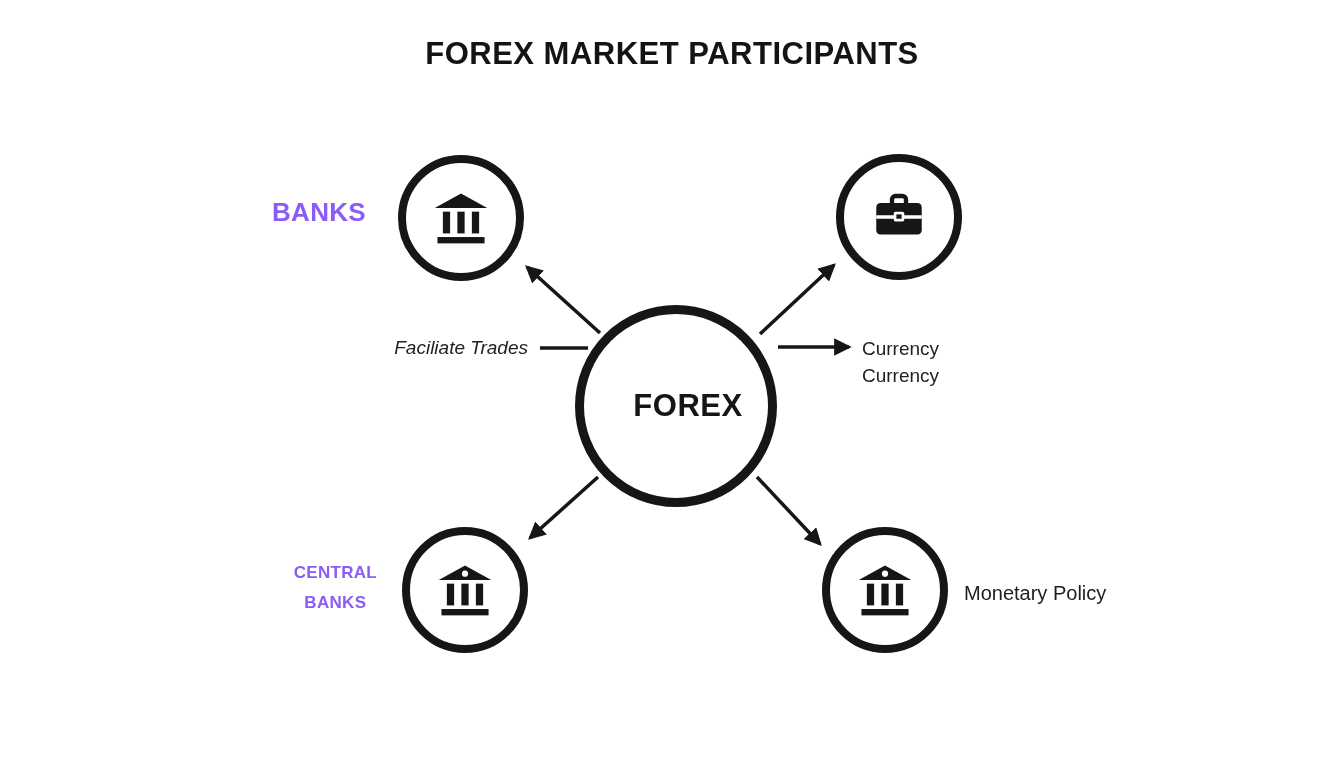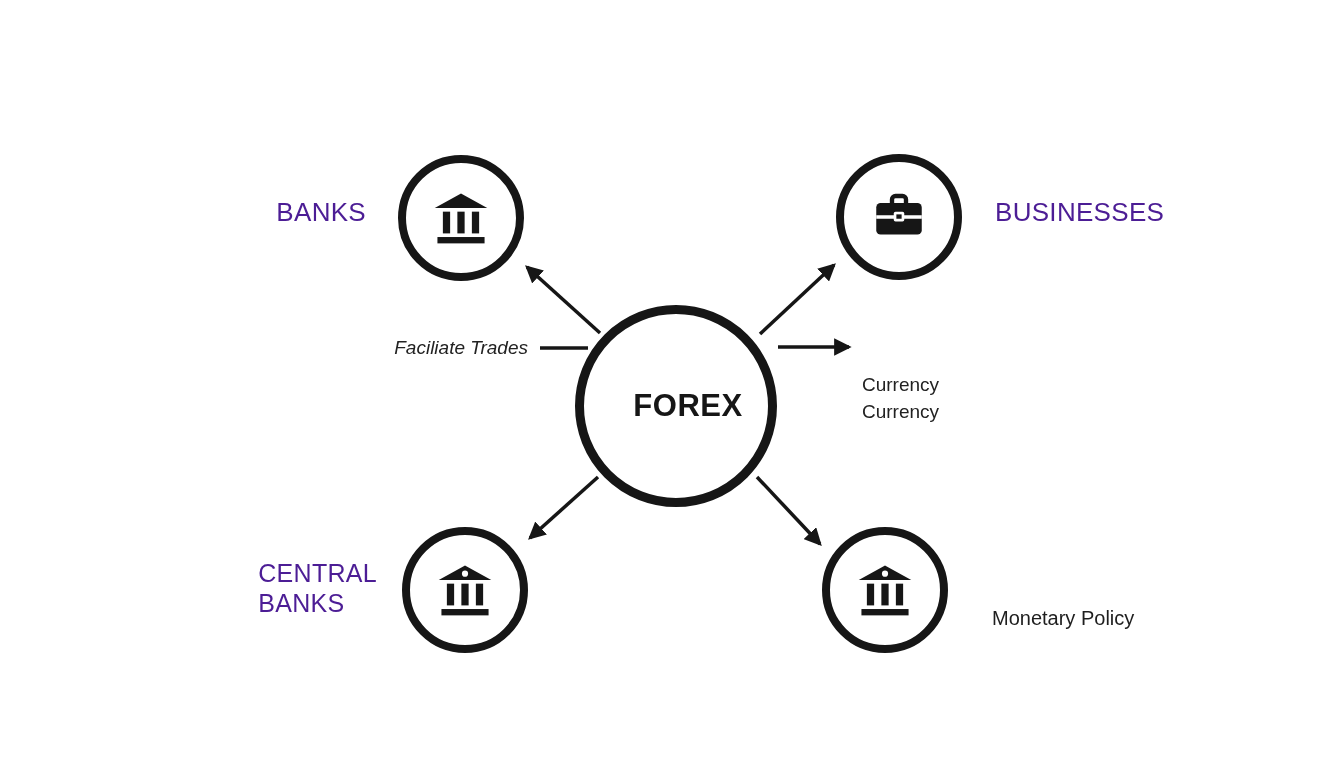--- a/index.html
+++ b/index.html
@@ -51,29 +51,30 @@
   .center-label {
     text-align: center;
     font-weight: 700;
     font-size: 31px;
     line-height: 40px;
     letter-spacing: 0.5px;
   }
   .center-label span { display: block; margin-left: 24px; }
   .node-label {
     position: absolute;
-    font-weight: 400;
+    font-weight: 700;
     font-size: 26px;
     letter-spacing: 0.3px;
     white-space: nowrap;
-    color: #4c1d95;
+    color: #8b5cf6;
   }
   .node-label.two-line {
-    font-size: 25px;
+    font-size: 17px;
     line-height: 30px;
+    text-align: center;
     white-space: normal;
   }
   .node-label.two-line span { display: block; }
   .edge-label {
     position: absolute;
     font-weight: 400;
     font-size: 19px;
     color: #222222;
     white-space: nowrap;
   }
@@ -97,20 +98,21 @@
     width: 1344px;
     height: 768px;
     pointer-events: none;
   }
 </style>
 </head>
 <body>
 
 <div class="stage">
 
+  <div class="title">FOREX MARKET PARTICIPANTS</div>
 
   <svg class="arrows" viewBox="0 0 1344 768">
     <defs>
       <marker id="arrowhead" viewBox="0 0 10 10" refX="8.5" refY="5" markerWidth="5" markerHeight="5" orient="auto-start-reverse">
         <path d="M0,0 L10,5 L0,10 z" fill="#161616"></path>
       </marker>
     </defs>
     <line x1="600" y1="333" x2="527" y2="267" stroke="#161616" stroke-width="3.5" marker-end="url(#arrowhead)"></line>
     <line x1="760" y1="334" x2="834" y2="265" stroke="#161616" stroke-width="3.5" marker-end="url(#arrowhead)"></line>
     <line x1="598" y1="477" x2="530" y2="538" stroke="#161616" stroke-width="3.5" marker-end="url(#arrowhead)"></line>
@@ -138,21 +140,20 @@
 
   <div class="circle small" style="left:836px; top:154px;">
     <svg viewBox="0 0 64 64" width="56" height="56">
       <path d="M24 16 v-4 a4 4 0 0 1 4 -4 h8 a4 4 0 0 1 4 4 v4" fill="none" stroke="#161616" stroke-width="5"></path>
       <rect x="6" y="16" width="52" height="36" rx="5" fill="#161616"></rect>
       <rect x="6" y="30" width="52" height="4" fill="#ffffff"></rect>
       <rect x="26" y="26" width="12" height="11" rx="2" fill="#ffffff"></rect>
       <rect x="29" y="29" width="6" height="5" fill="#161616"></rect>
     </svg>
   </div>
-  <div class="node-label" style="left:995px; top:197px;">BUSINESSES</div>
 
   <div class="circle small" style="left:402px; top:527px;">
     <svg viewBox="0 0 64 64" width="58" height="58" fill="#161616">
       <polygon points="32,5 3,21 61,21"></polygon>
       <circle cx="32" cy="14" r="3.4" fill="#ffffff"></circle>
       <rect x="12" y="25" width="8" height="24"></rect>
       <rect x="28" y="25" width="8" height="24"></rect>
       <rect x="44" y="25" width="8" height="24"></rect>
       <rect x="6" y="53" width="52" height="7"></rect>
     </svg>
@@ -165,22 +166,22 @@
   <div class="circle small" style="left:822px; top:527px;">
     <svg viewBox="0 0 64 64" width="58" height="58" fill="#161616">
       <polygon points="32,5 3,21 61,21"></polygon>
       <circle cx="32" cy="14" r="3.4" fill="#ffffff"></circle>
       <rect x="12" y="25" width="8" height="24"></rect>
       <rect x="28" y="25" width="8" height="24"></rect>
       <rect x="44" y="25" width="8" height="24"></rect>
       <rect x="6" y="53" width="52" height="7"></rect>
     </svg>
   </div>
-  <div class="plain-label" style="left:992px; top:582px;margin-top:25px;">Monetary Policy</div>
+  <div class="plain-label" style="left:964px; top:582px;">Monetary Policy</div>
 
   <div class="edge-label" style="right:816px; top:337px;font-style:italic;">Faciliate Trades</div>
 
-  <div class="edge-label two-line" style="left:862px; top:335px;margin-top:36px;">
+  <div class="edge-label two-line" style="left:862px; top:335px;">
     <span>Currency</span>
     <span>Currency</span>
   </div>
 
 </div>
 
 </body></html>

